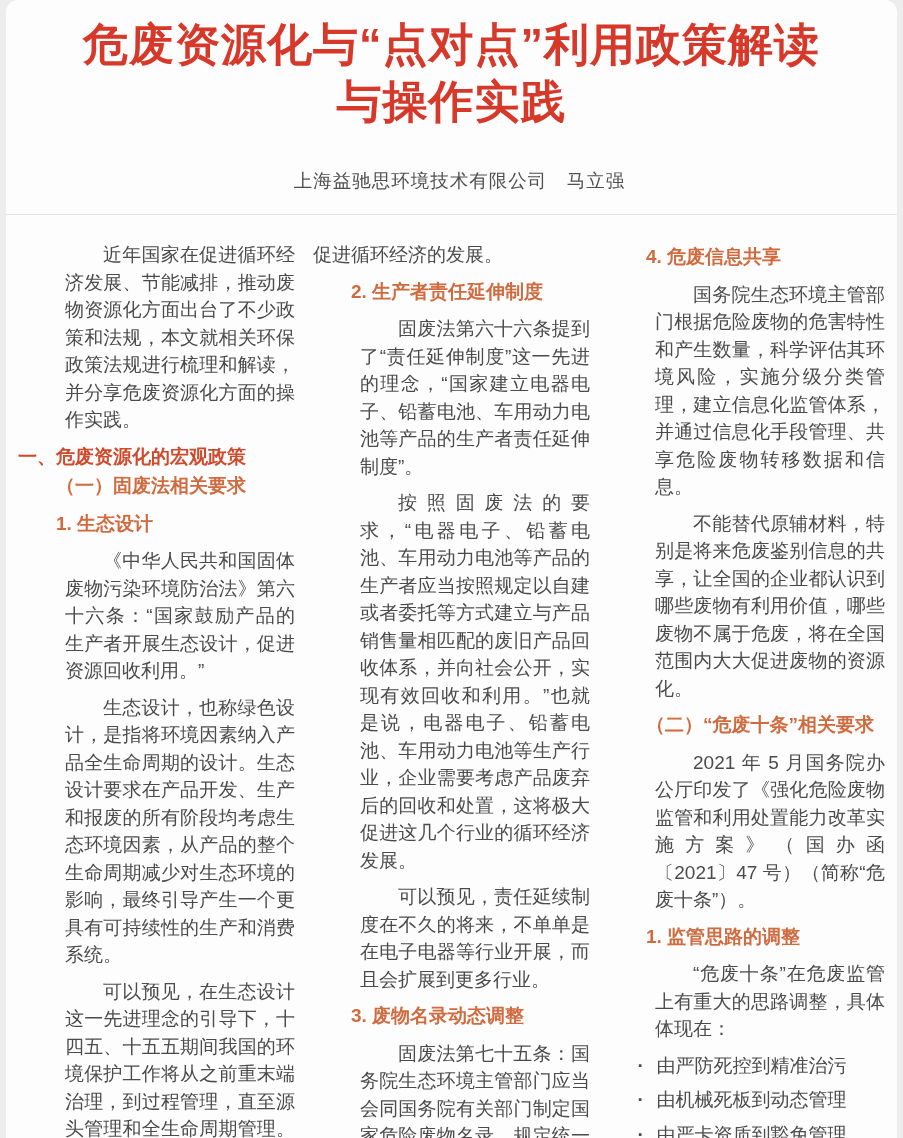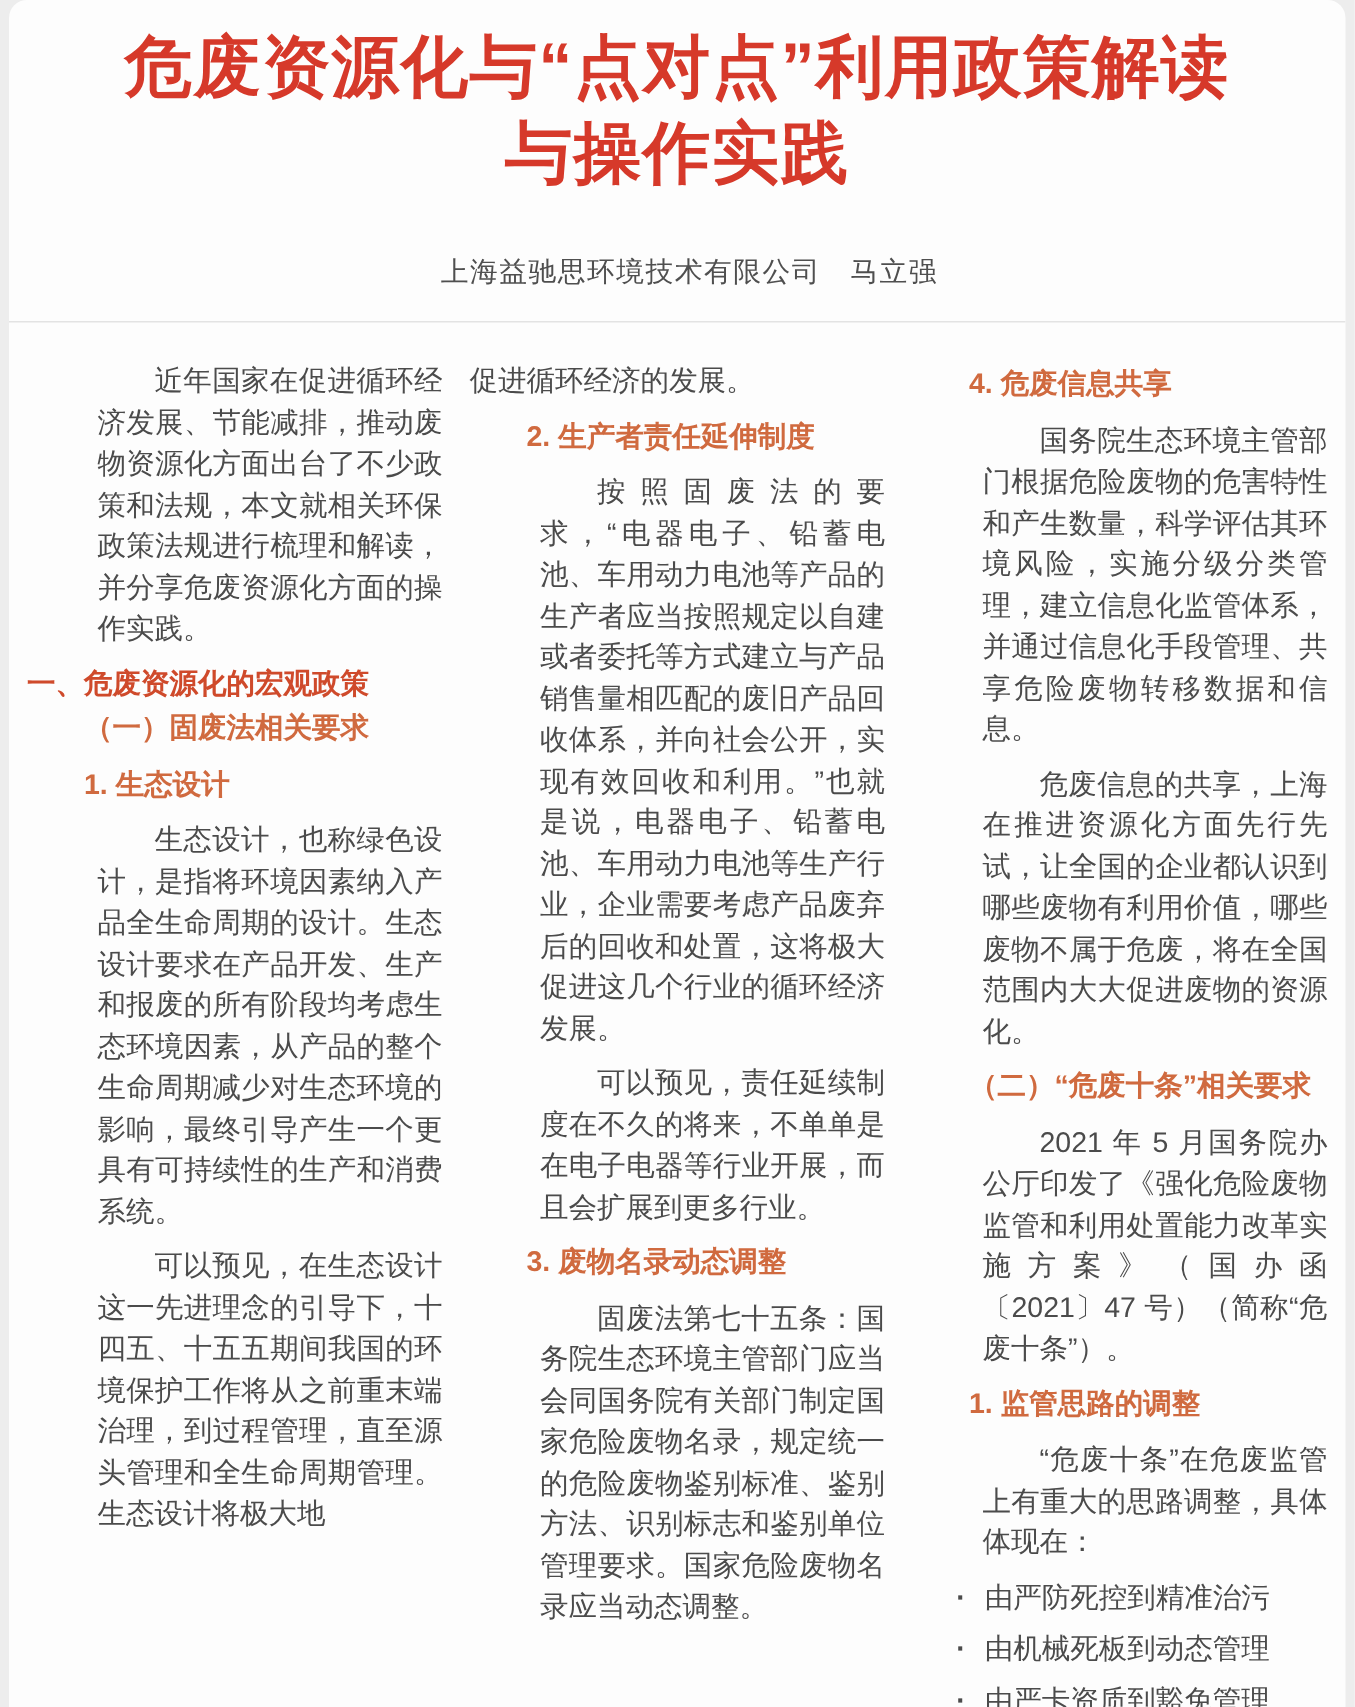--- a/index.html
+++ b/index.html
@@ -94,35 +94,37 @@
     </div>
     <div class="byline">上海益驰思环境技术有限公司　马立强</div>
   </div>
   <div class="divider"></div>
   <div class="columns">
       <div class="col">
         <div class="blk para">近年国家在促进循环经济发展、节能减排，推动废物资源化方面出台了不少政策和法规，本文就相关环保政策法规进行梳理和解读，并分享危废资源化方面的操作实践。</div>
         <div class="blk section">一、危废资源化的宏观政策</div>
         <div class="blk subhead">（一）固废法相关要求</div>
         <div class="blk subhead">1. 生态设计</div>
+        <div class="blk para">《中华人民共和国固体废物污染环境防治法》第六十六条：“国家鼓励产品的生产者开展生态设计，促进资源回收利用。”</div>
         <div class="blk para">生态设计，也称绿色设计，是指将环境因素纳入产品全生命周期的设计。生态设计要求在产品开发、生产和报废的所有阶段均考虑生态环境因素，从产品的整个生命周期减少对生态环境的影响，最终引导产生一个更具有可持续性的生产和消费系统。</div>
         <div class="blk para">可以预见，在生态设计这一先进理念的引导下，十四五、十五五期间我国的环境保护工作将从之前重末端治理，到过程管理，直至源头管理和全生命周期管理。生态设计将极大地</div>
       </div>
       <div class="col">
         <div class="blk para-cont">促进循环经济的发展。</div>
         <div class="blk subhead">2. 生产者责任延伸制度</div>
+        <div class="blk para">固废法第六十六条提到了“责任延伸制度”这一先进的理念，“国家建立电器电子、铅蓄电池、车用动力电池等产品的生产者责任延伸制度”。</div>
         <div class="blk para">按照固废法的要求，“电器电子、铅蓄电池、车用动力电池等产品的生产者应当按照规定以自建或者委托等方式建立与产品销售量相匹配的废旧产品回收体系，并向社会公开，实现有效回收和利用。”也就是说，电器电子、铅蓄电池、车用动力电池等生产行业，企业需要考虑产品废弃后的回收和处置，这将极大促进这几个行业的循环经济发展。</div>
         <div class="blk para">可以预见，责任延续制度在不久的将来，不单单是在电子电器等行业开展，而且会扩展到更多行业。</div>
         <div class="blk subhead">3. 废物名录动态调整</div>
         <div class="blk para">固废法第七十五条：国务院生态环境主管部门应当会同国务院有关部门制定国家危险废物名录，规定统一的危险废物鉴别标准、鉴别方法、识别标志和鉴别单位管理要求。国家危险废物名录应当动态调整。</div>
       </div>
       <div class="col">
         <div class="blk subhead">4. 危废信息共享</div>
         <div class="blk para">国务院生态环境主管部门根据危险废物的危害特性和产生数量，科学评估其环境风险，实施分级分类管理，建立信息化监管体系，并通过信息化手段管理、共享危险废物转移数据和信息。</div>
-        <div class="blk para">危废信息的共享，上海在推进资源化方面先行先试，让全国的企业都认识到哪些废物有利用价值，哪些废物不属于危废，将在全国范围内大大促进废物的资源化。</div>
+        <div class="blk para">不能替代原辅材料，特别是将来危废鉴别信息的共享，让全国的企业都认识到哪些废物有利用价值，哪些废物不属于危废，将在全国范围内大大促进废物的资源化。</div>
         <div class="blk subhead">（二）“危废十条”相关要求</div>
         <div class="blk para">2021 年 5 月国务院办公厅印发了《强化危险废物监管和利用处置能力改革实施方案》（国办函〔2021〕47 号）（简称“危废十条”）。</div>
         <div class="blk subhead">1. 监管思路的调整</div>
         <div class="blk para">“危废十条”在危废监管上有重大的思路调整，具体体现在：</div>
         <div class="blk bullet"><span class="marker">·</span><span>由严防死控到精准治污</span></div>
         <div class="blk bullet"><span class="marker">·</span><span>由机械死板到动态管理</span></div>
         <div class="blk bullet"><span class="marker">·</span><span>由严卡资质到豁免管理</span></div>
         <div class="blk bullet"><span class="marker">·</span><span>由“黑”名单到“白”名单</span></div>
         <div class="blk para">以往危险废物在监管和利用处置方面存在一定矛盾，有些并不科学的观点影响了危废的资源化和再利用，比如：“危废处置后仍是危废”，“危废只能无害化处置，不能替代原辅材料”，“危废再利用后的产品也有危害</div>
       </div>

